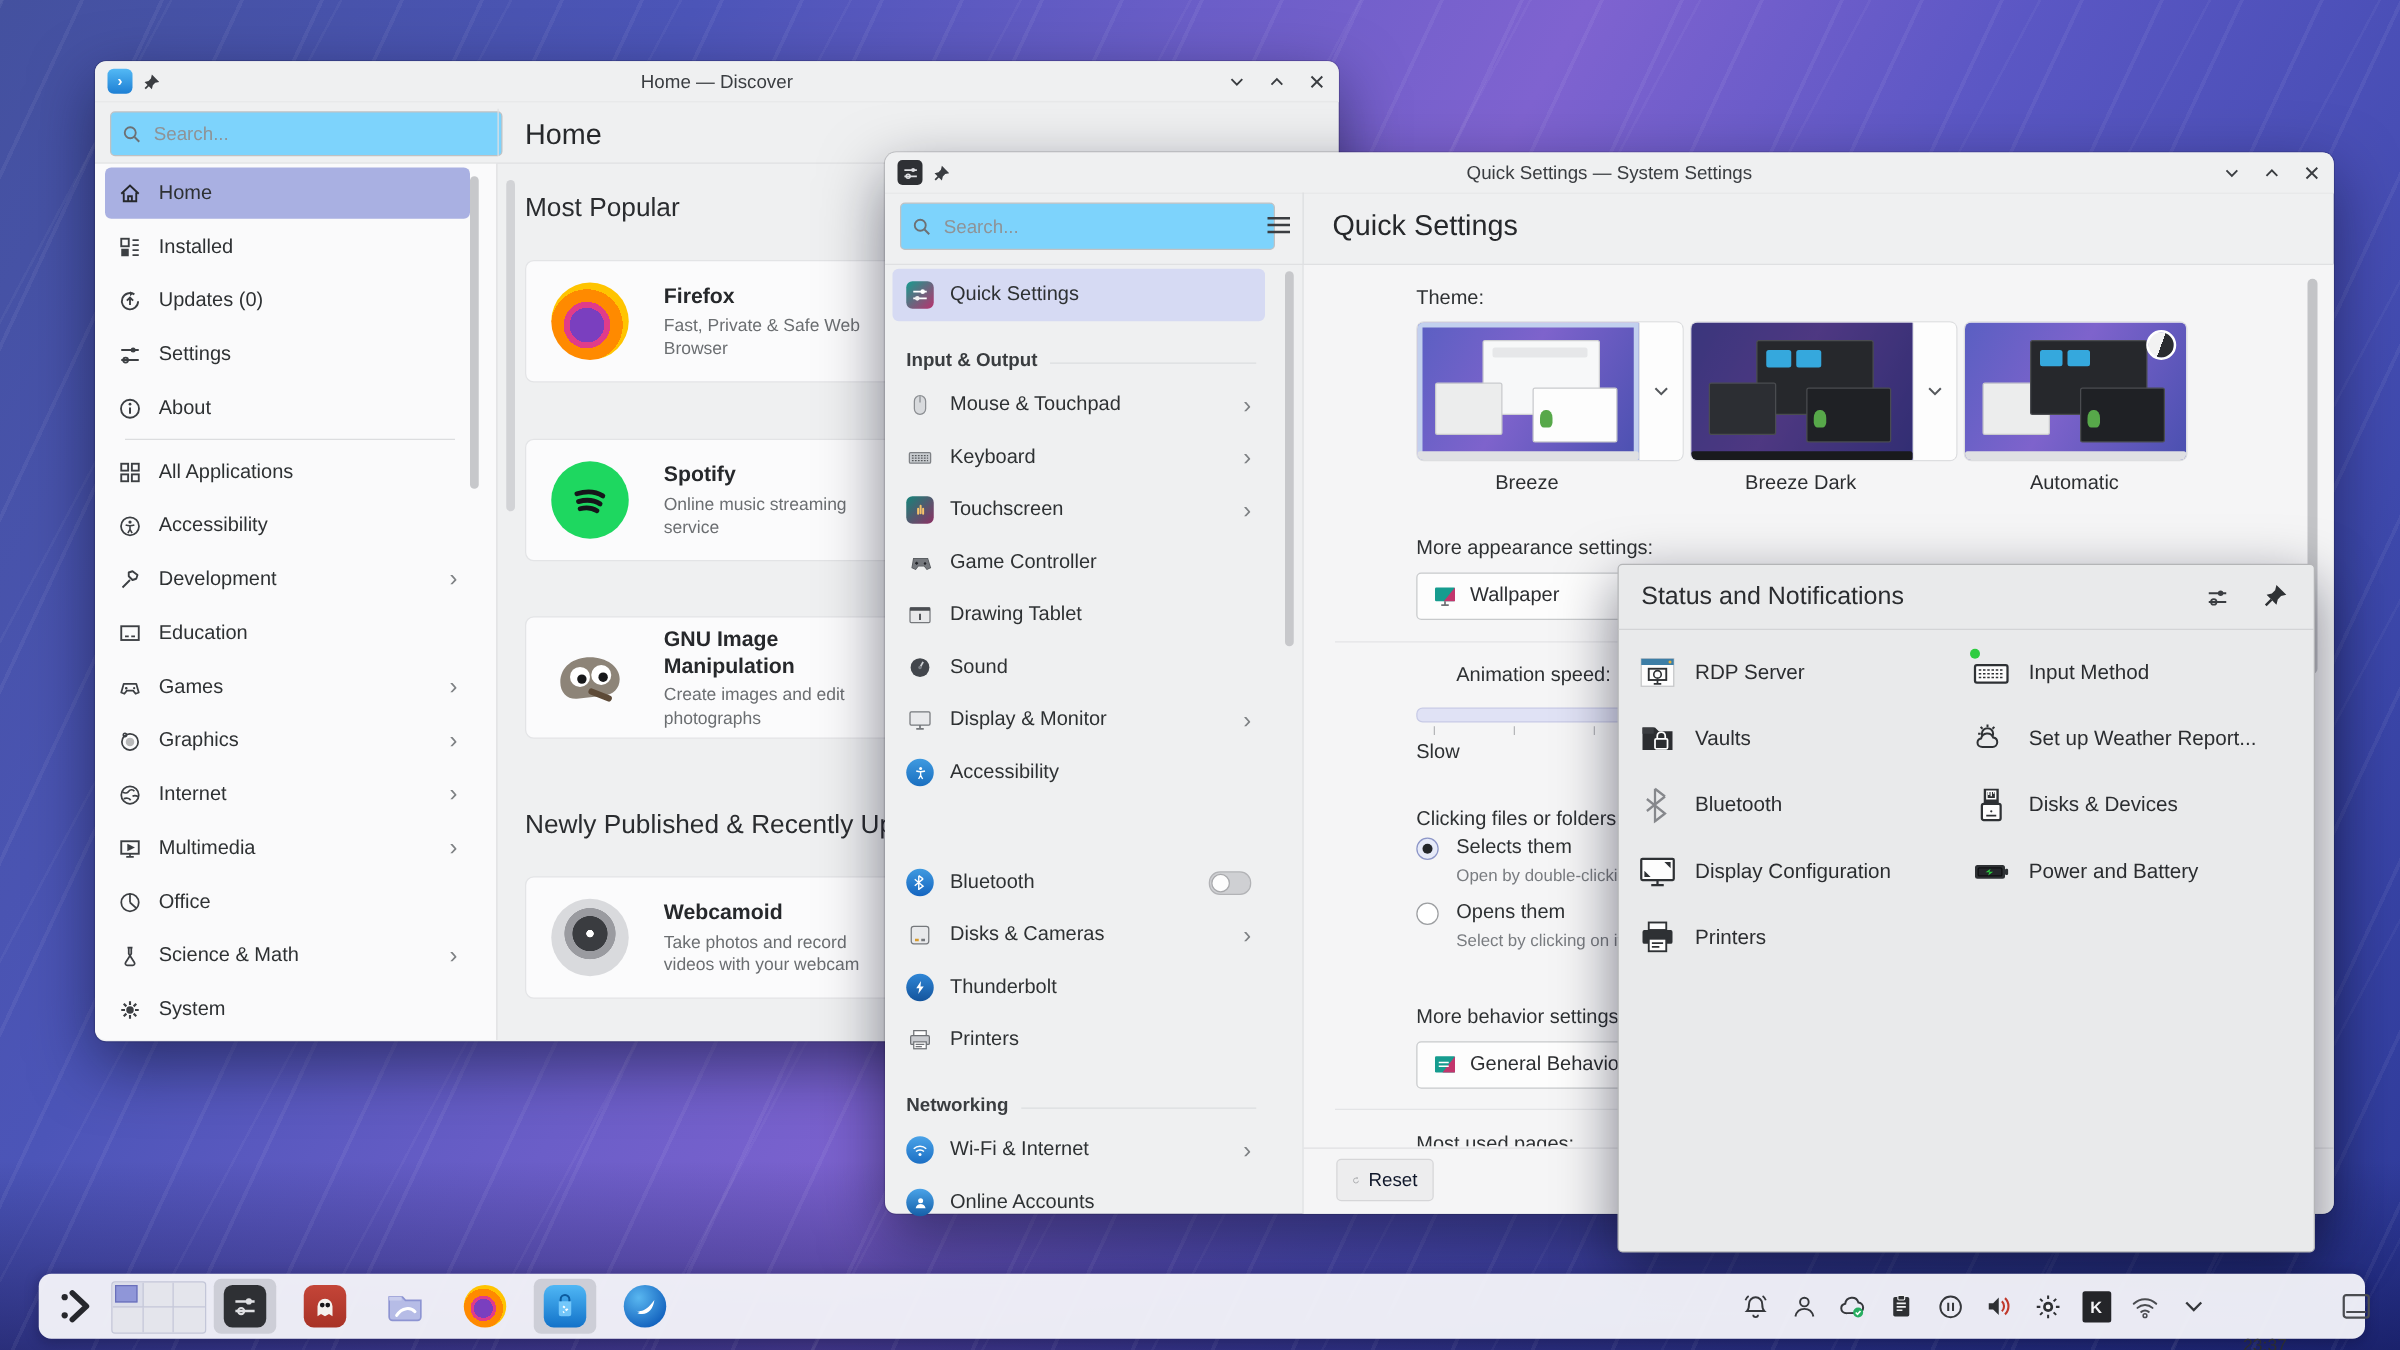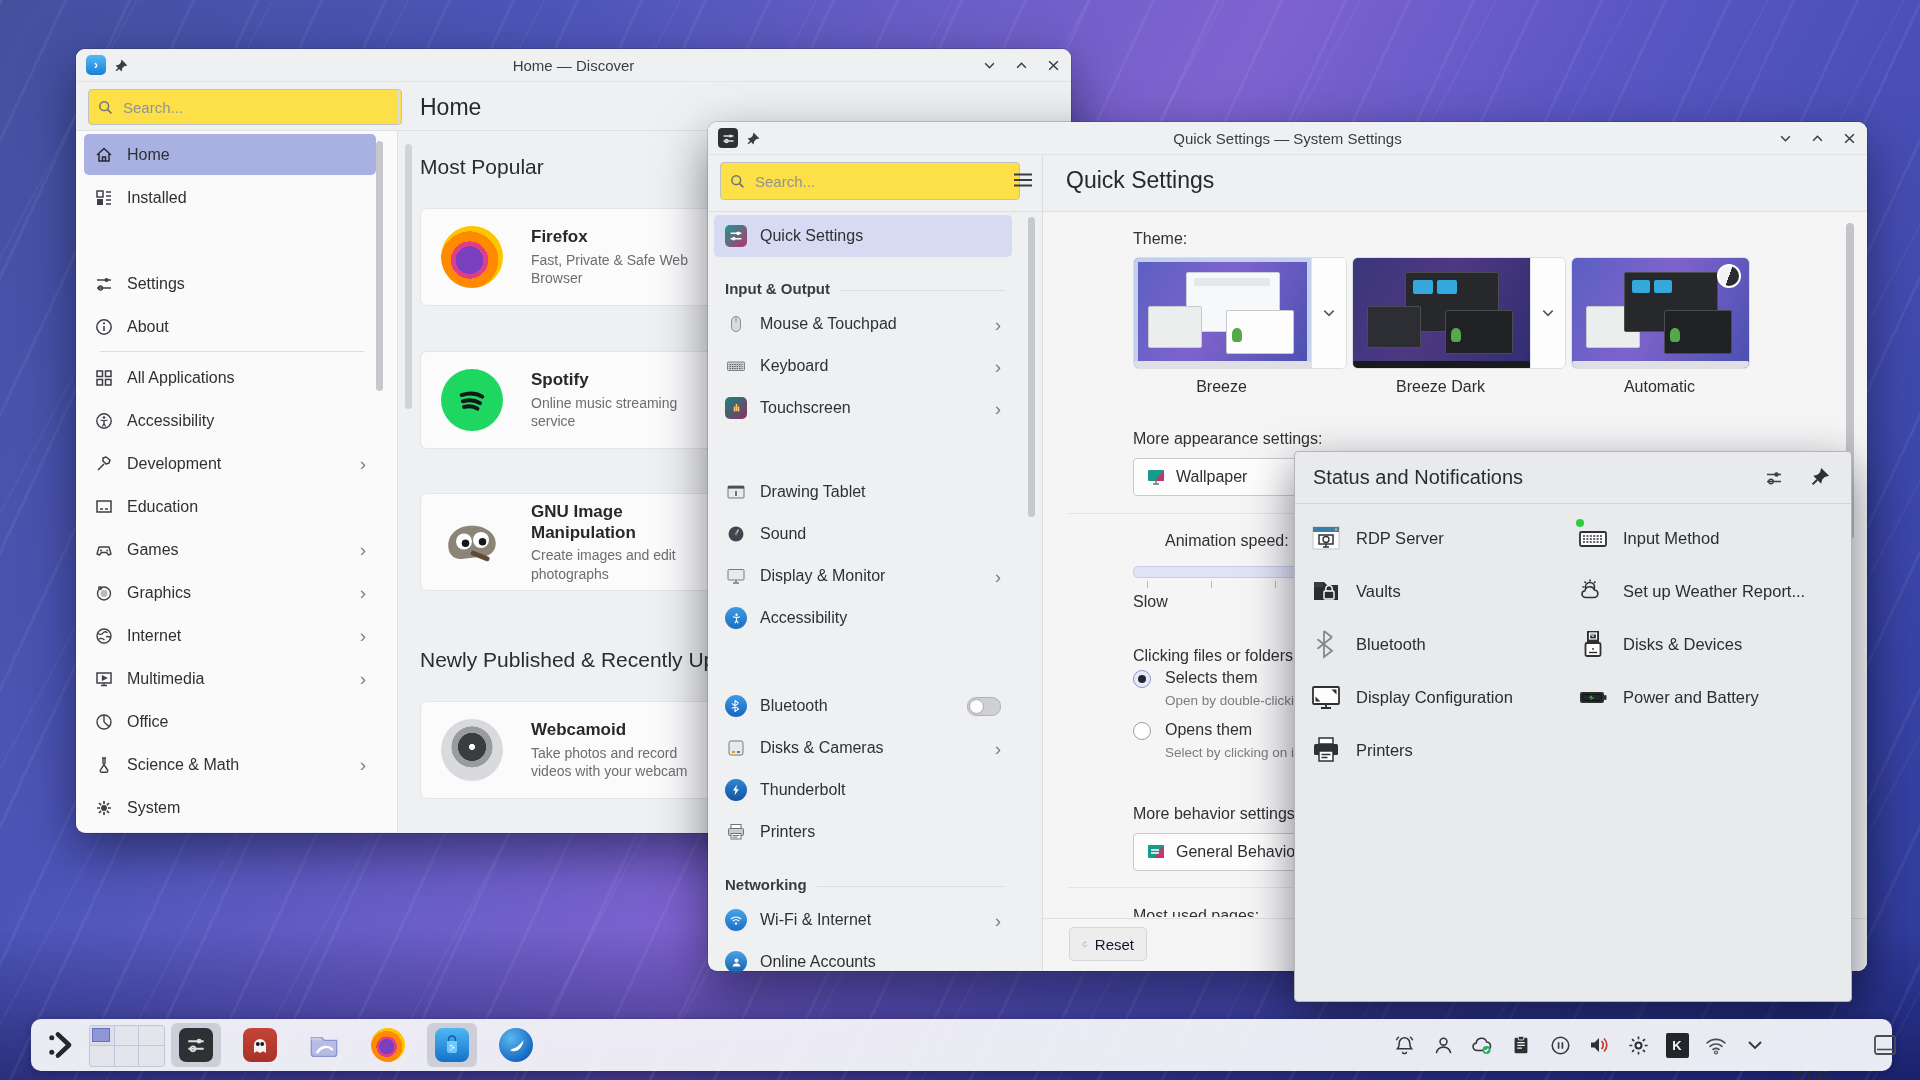--- a/index.html
+++ b/index.html
@@ -11,21 +11,21 @@
       linear-gradient(to bottom, rgba(0,0,40,0) 86%, rgba(10,14,70,0.55) 100%),
       linear-gradient(120deg,#44519f 0%,#4c55b8 22%,#6b5ec8 38%,#7f63d0 50%,#5b57c4 64%,#3f4aae 84%,#2e3a9a 100%);}
   .abs{position:absolute;}
   .win{position:absolute;background:#eff0f1;border-radius:9px;
     box-shadow:0 18px 50px rgba(5,8,30,.5),0 0 0 1px rgba(0,0,0,.14);}
   .titlebar{position:absolute;left:0;top:0;right:0;height:32px;display:flex;align-items:center;
     border-bottom:1px solid #e2e3e5;border-radius:9px 9px 0 0;background:#eff0f1;}
   .wtitle{position:absolute;left:0;right:0;text-align:center;font-size:15px;color:#3a3d41;}
   .wbtns{position:absolute;right:10px;top:0;height:32px;display:flex;align-items:center;gap:16px;}
   .wbtn{width:16px;height:16px;display:flex;align-items:center;justify-content:center;cursor:default;}
-  .searchbox{position:absolute;background:#fde047;border:1px solid #bfc1c3;border-radius:4px;
+  .searchbox{position:absolute;background:#7dd3fc;border:1px solid #bfc1c3;border-radius:4px;
     display:flex;align-items:center;padding:0 9px;gap:8px;}
   .searchbox input{border:0;outline:0;flex:1;font-size:15px;background:transparent;color:#2c2e30;
     font-family:inherit;min-width:0;}
   .searchbox input::placeholder{color:#8f9396;}
   .hline{position:absolute;background:#dfe0e2;height:1px;}
   .vline{position:absolute;background:#dfe0e2;width:1px;}
   .heading{position:absolute;font-size:23px;color:#26282b;}
   .chev{color:#7e8184;font-size:19px;line-height:1;}
   .scrollpill{position:absolute;background:#c7c8cb;border-radius:4px;}
   
@@ -142,20 +142,28 @@
     <span class="lbl">Home</span>
       </div>
   <div class="dit" style="top:128px;">
     <svg class="si" viewBox="0 0 20 20">
           <rect x="3" y="3" width="6" height="6" fill="none" stroke="#3c3f43" stroke-width="1.5"></rect>
           <rect x="3" y="11" width="6" height="6" fill="#3c3f43"></rect>
           <path d="M12 4h5M12 8h5M12 12h5M12 16h5" stroke="#3c3f43" stroke-width="1.4"></path>
         </svg>
     <span class="lbl">Installed</span>
       </div>
+  <div class="dit" style="top:171px;">
+    <svg class="si" viewBox="0 0 20 20">
+          <path d="M16.5 10a6.5 6.5 0 1 1-3-5.5" fill="none" stroke="#3c3f43" stroke-width="1.5"></path>
+          <path d="M10 6l2.5-2L10 2z" fill="#3c3f43"></path>
+          <path d="M10 13V7M7.5 9.5L10 7l2.5 2.5" fill="none" stroke="#3c3f43" stroke-width="1.5"></path>
+        </svg>
+    <span class="lbl">Updates (0)</span>
+      </div>
   <div class="dit" style="top:214px;">
     <svg class="si" viewBox="0 0 20 20">
           <path d="M3 6h14M3 14h14" stroke="#3c3f43" stroke-width="1.5"></path>
           <circle cx="12.5" cy="6" r="2" fill="#3c3f43"></circle>
           <circle cx="6.5" cy="14" r="2" fill="none" stroke="#3c3f43" stroke-width="1.4"></circle>
         </svg>
     <span class="lbl">Settings</span>
       </div>
   <div class="dit" style="top:257px;">
     <svg class="si" viewBox="0 0 20 20">
@@ -399,20 +407,31 @@
       </div>
   <div class="sit" style="top:265px;">
     <span class="cicon" style="width:22px;height:22px;background:linear-gradient(135deg,#14857a,#8e2f63);">
           <svg width="13" height="13" viewBox="0 0 13 13">
             <path d="M6.5 2.5v6M4.5 5v4M8.5 5v4" stroke="#f6c36b" stroke-width="1.6" stroke-linecap="round"></path>
           </svg>
         </span>
     <span>Touchscreen</span>
         <span class="chev endchev">›</span>
       </div>
+  <div class="sit" style="top:307px;">
+    <span class="cicon" style="width:22px;height:22px;">
+          <svg width="21" height="21" viewBox="0 0 21 21">
+            <path d="M5 7h11l2.2 7-2.6 1.3-2.2-2.8H8.6L6.4 15.3 3.8 14z" fill="#6e7control-175" stroke="#55585c" stroke-width="1.2"></path>
+            <path d="M5 7h11l2.2 7-2.6 1.3-2.2-2.8H8.6L6.4 15.3 3.8 14z" fill="#75787d"></path>
+            <path d="M7.3 9.4v2.4M6.1 10.6h2.4" stroke="#23252a" stroke-width="1.1"></path>
+            <circle cx="14" cy="10.8" r="1" fill="#23252a"></circle>
+          </svg>
+        </span>
+    <span>Game Controller</span>
+      </div>
   <div class="sit" style="top:349px;">
     <span class="cicon" style="width:22px;height:22px;">
           <svg width="20" height="20" viewBox="0 0 20 20">
             <rect x="2" y="4" width="16" height="12" rx="1" fill="#e8e9eb" stroke="#75787c"></rect>
             <rect x="2" y="4" width="16" height="2.6" fill="#4a4d52"></rect>
             <line x1="10" y1="9" x2="10" y2="14" stroke="#4a4d52" stroke-width="1.5"></line>
           </svg>
         </span>
     <span>Drawing Tablet</span>
       </div>

